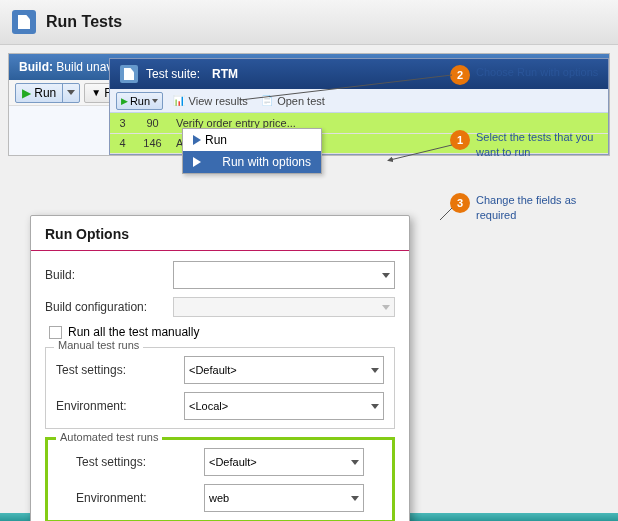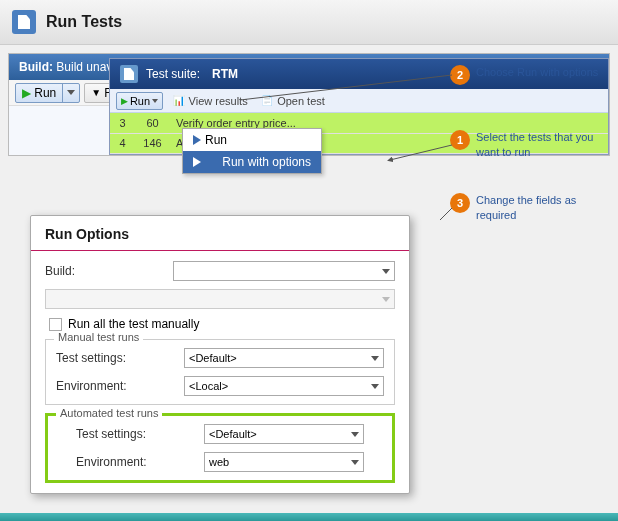--- a/index.html
+++ b/index.html
@@ -281,21 +281,21 @@
       gap: 8px;
     }
     .form-label {
       width: 120px;
       font-size: 12px;
       color: #333;
       flex-shrink: 0;
     }
     .form-select {
       flex: 1;
-      height: 20px;
+      height: 28px;
       border: 1px solid #aaa;
       background: white;
       font-size: 11px;
       padding: 0 4px;
       display: flex;
       align-items: center;
       justify-content: space-between;
       cursor: pointer;
     }
     .form-select-disabled {
@@ -394,21 +394,21 @@
         <span class="test-btn-text">
           <span style="font-size:10px;">📄</span>
           <span>Open test</span>
         </span>
       </div>
 
       <table class="test-table">
         <tbody>
             <tr>
           <td>3</td>
-          <td>60</td>
+          <td>90</td>
           <td>Verify order entry price...</td>
         </tr>
         <tr>
           <td>4</td>
           <td>146</td>
           <td>Add incorrect quantity to...</td>
         </tr>
       </tbody>
         </table>
 
@@ -461,20 +461,21 @@
 
       <div class="form-row">
         <span class="form-label">Build:</span>
         <div class="form-select">
           <span></span>
           <div class="triangle-down"></div>
         </div>
       </div>
 
       <div class="form-row">
+        <span class="form-label">Build configuration:</span>
         <div class="form-select-disabled">
           <span></span>
           <div class="triangle-down" style="border-top-color:#bbb;"></div>
         </div>
       </div>
 
       <div class="checkbox-row">
         <div class="checkbox-box"></div>
         <span>Run all the test manually</span>
       </div>

